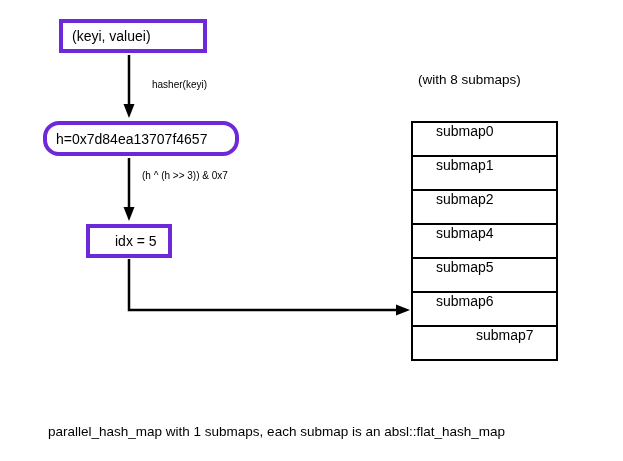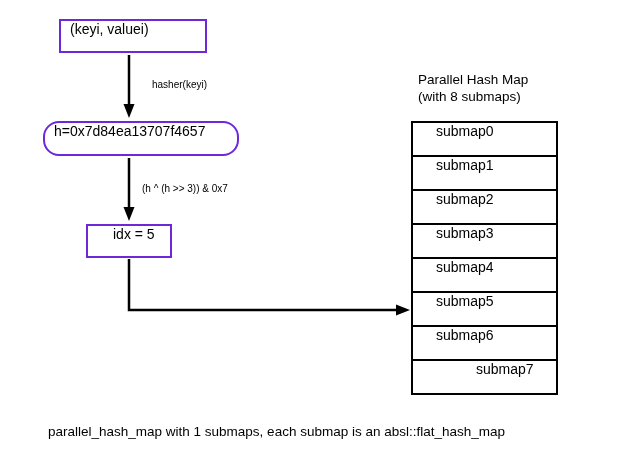--- a/index.html
+++ b/index.html
@@ -12,39 +12,39 @@
   #canvas {
     position: relative;
     width: 623px;
     height: 461px;
     background: #ffffff;
     overflow: hidden;
   }
   .node-box {
     position: absolute;
     box-sizing: border-box;
-    border: 2px solid #6d28d9;
+    border: 4px solid #6d28d9;
     background: #ffffff;
     display: flex;
-    align-items: flex-start;
+    align-items: center;
     padding-left: 9px;
     font-size: 14px;
     white-space: nowrap;
   }
   #box-input  { left: 59px;  top: 19px;  width: 148px; height: 34px; }
   #box-hash   { left: 43px;  top: 121px; width: 196px; height: 35px; border-radius: 16px; }
   #box-idx    { left: 86px;  top: 224px; width: 86px;  height: 34px; padding-left: 25px; }
 
   .edge-label {
     position: absolute;
     font-size: 10px;
     white-space: nowrap;
   }
   #label-hasher { left: 152px; top: 79px; }
-  #label-mix    { left: 142px; top: 183px; }
+  #label-mix    { left: 142px; top: 170px; }
 
   #map-title {
     position: absolute;
     left: 418px;
     top: 71px;
     font-size: 13.5px;
     line-height: 17px;
     white-space: nowrap;
   }
   #submap-stack {
@@ -119,36 +119,32 @@
     <span>h=0x7d84ea13707f4657</span>
   </div>
 
   <div id="label-mix" class="edge-label">(h ^ (h &gt;&gt; 3)) &amp; 0x7</div>
 
   <div id="box-idx" class="node-box">
     <span>idx = 5</span>
   </div>
 
   <div id="map-title">
-    <div>Parallel Hash Map</div>
     <div>(with 8 submaps)</div>
   </div>
 
   <div id="submap-stack">
     <div class="submap-row">
         <span>submap0</span>
       </div>
     <div class="submap-row">
         <span>submap1</span>
       </div>
     <div class="submap-row">
         <span>submap2</span>
-      </div>
-    <div class="submap-row">
-        <span>submap3</span>
       </div>
     <div class="submap-row">
         <span>submap4</span>
       </div>
     <div class="submap-row">
         <span>submap5</span>
       </div>
     <div class="submap-row">
         <span>submap6</span>
       </div>

